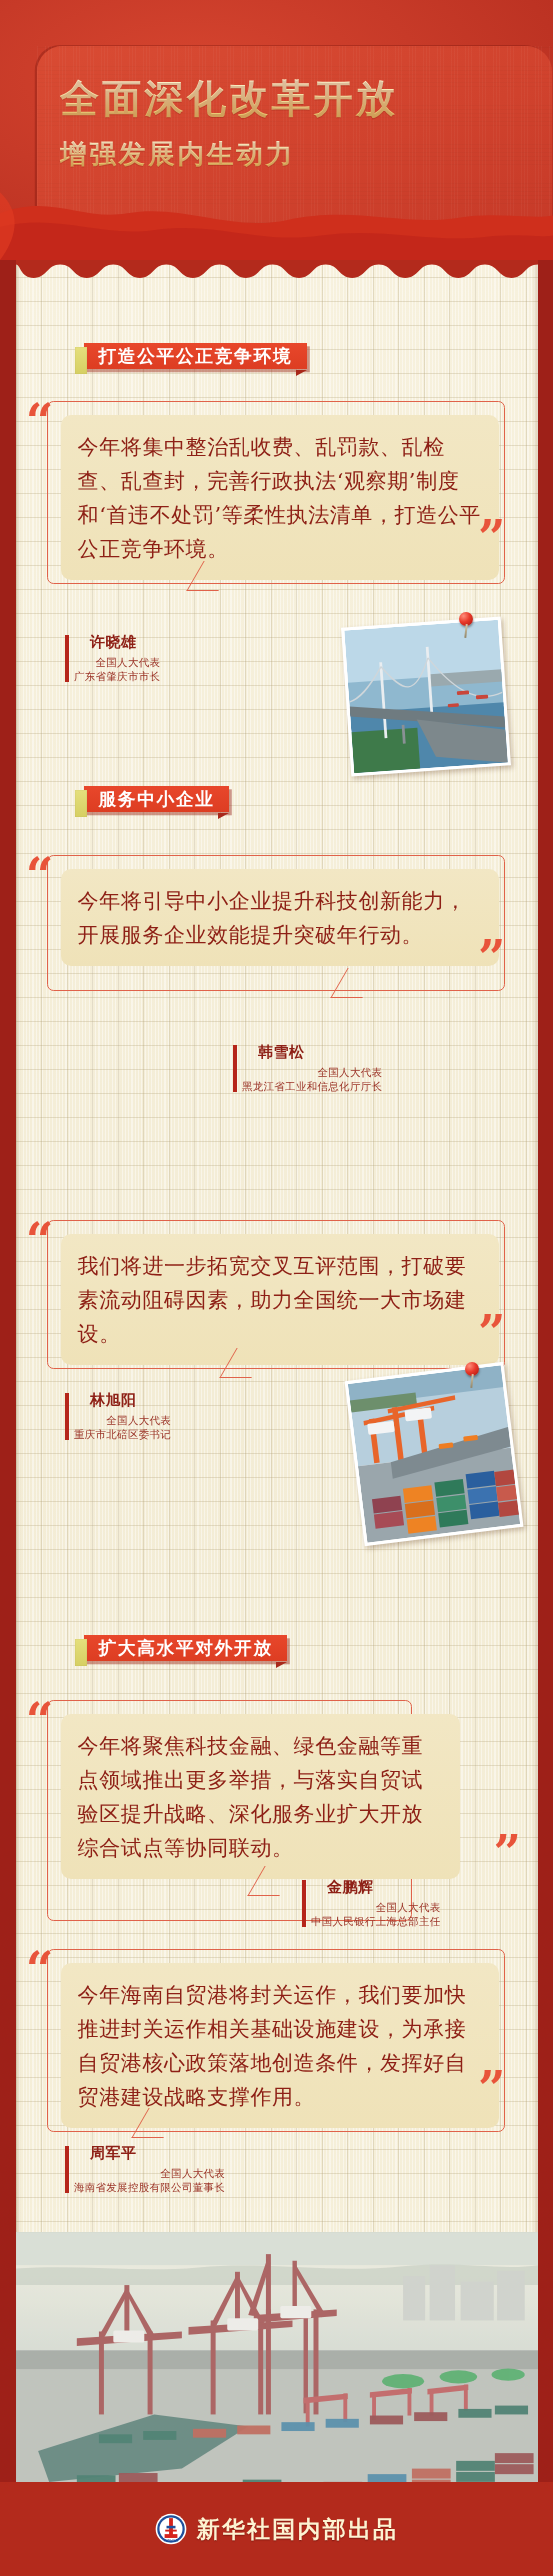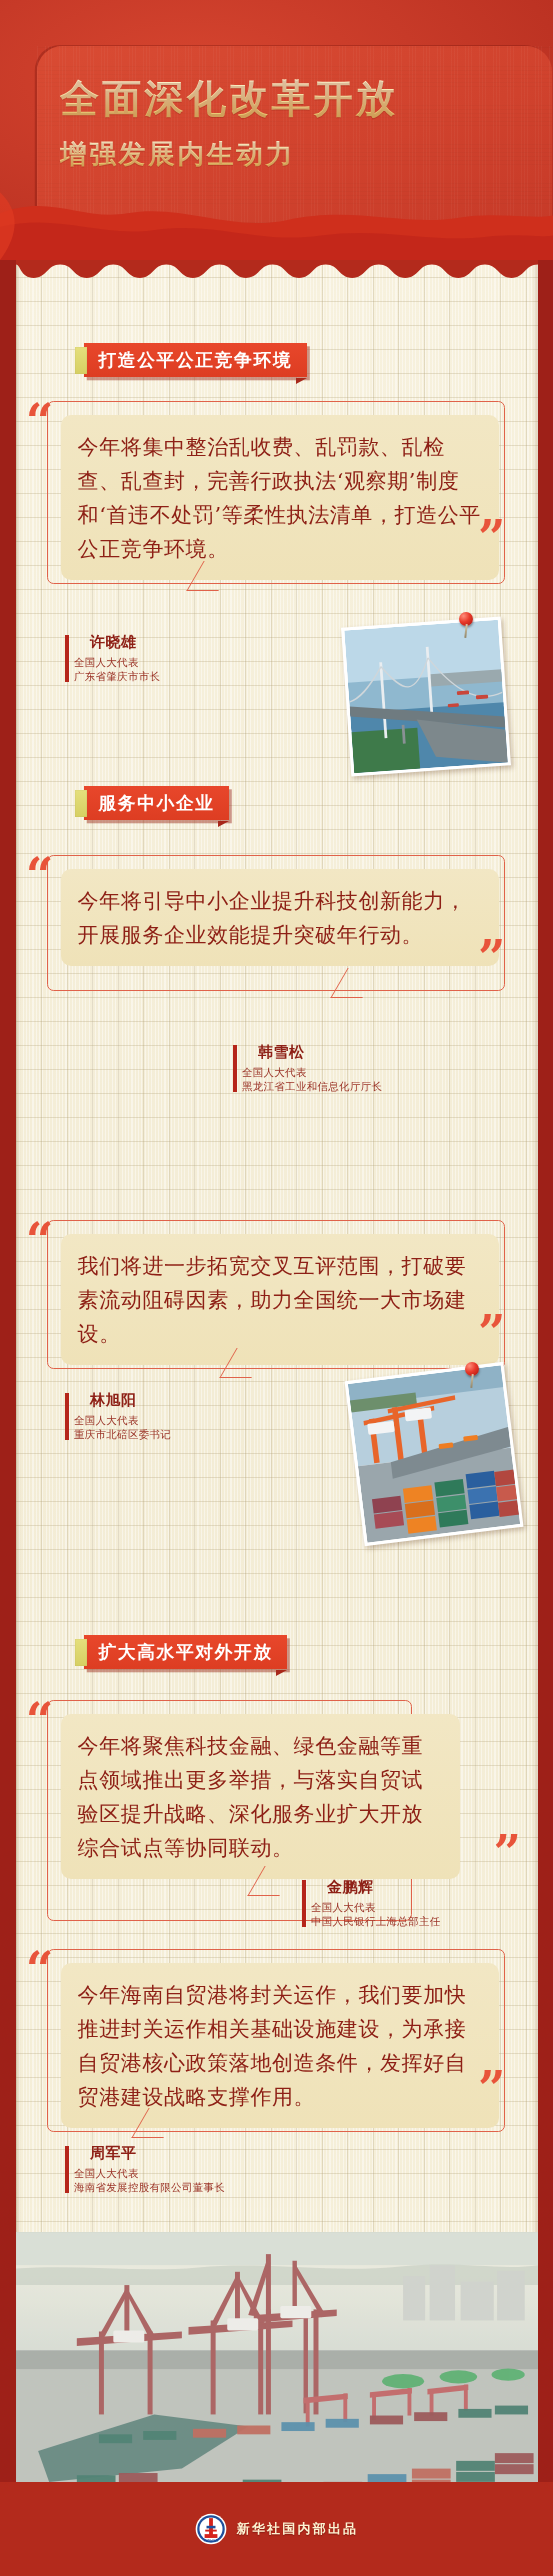--- a/index.html
+++ b/index.html
@@ -91,21 +91,21 @@
   
   .scallop-top, .scallop-bottom {
     position:absolute; left:0; width:522px; height:19px; z-index:9;
   }
   .scallop-top { top:0; }
   .scallop-bottom { bottom:0; }
 
   
   .banner {
     position: absolute; z-index: 12;
-    height: 34px;
+    height: 26px;
     display: flex; align-items: center;
     padding: 0 14.4px 0 14.4px;
     background: linear-gradient(180deg,#e8472b 0%, #dd3d22 100%);
     color: #fff;
     font-family: "DejaVu Serif","Liberation Serif", serif;
     font-weight: 700;
     font-size: 17.7px;
     letter-spacing: 1.7px;
     box-shadow: 2.8px 3.3px 0 rgba(150,35,20,.45);
   }
@@ -156,21 +156,21 @@
     content:""; position:absolute; left:0; top:2.2px; bottom:2.2px; width:3.9px;
     background:#b5251a;
   }
   .attrib .name {
     font-family:"Liberation Sans","DejaVu Sans",sans-serif;
     font-weight:700; font-size:15px; color:#8e2016; letter-spacing:0.6px;
     line-height:1.25; margin-bottom:2.8px;padding-left:16px;
   }
   .attrib .role {
     font-family:"Liberation Sans","DejaVu Sans",sans-serif;
-    font-size:10.5px; color:#9a3226; line-height:1.42; letter-spacing:0.3px;
+    font-size:10.5px; color:#9a3226; line-height:1.42; letter-spacing:0.3px;text-align:right;
   }
 
   
   .photo {
     position:absolute; z-index: 13;
     background:#fff; padding:2.8px;
     box-shadow: 1.7px 2.8px 5.5px rgba(90,50,20,.3);
     overflow:visible;
   }
   .photo .inner { width:100%; height:100%; overflow:hidden; position:relative; }
@@ -193,21 +193,21 @@
 
   
   .footer {
     position:absolute; left:0; bottom:0; width:553px; height:94px; z-index:20;
     background:#b32a1c;
     display:flex; align-items:center; justify-content:center; gap:10px;
   }
   .xinhua-logo { width:32px; height:32px; flex:0 0 auto; }
   .footer-text {
     font-family:"Liberation Sans","DejaVu Sans",sans-serif;
-    font-weight:700; font-size:13px; letter-spacing:2.2px;
+    font-weight:700; font-size:23px; letter-spacing:2.2px;
     color:#fdf3d2;
     text-shadow: 0 1.1px 1.1px rgba(90,10,5,.5);
   }
 </style>
 </head>
 <body>
 
 <div class="poster">
 
   <div class="header">

